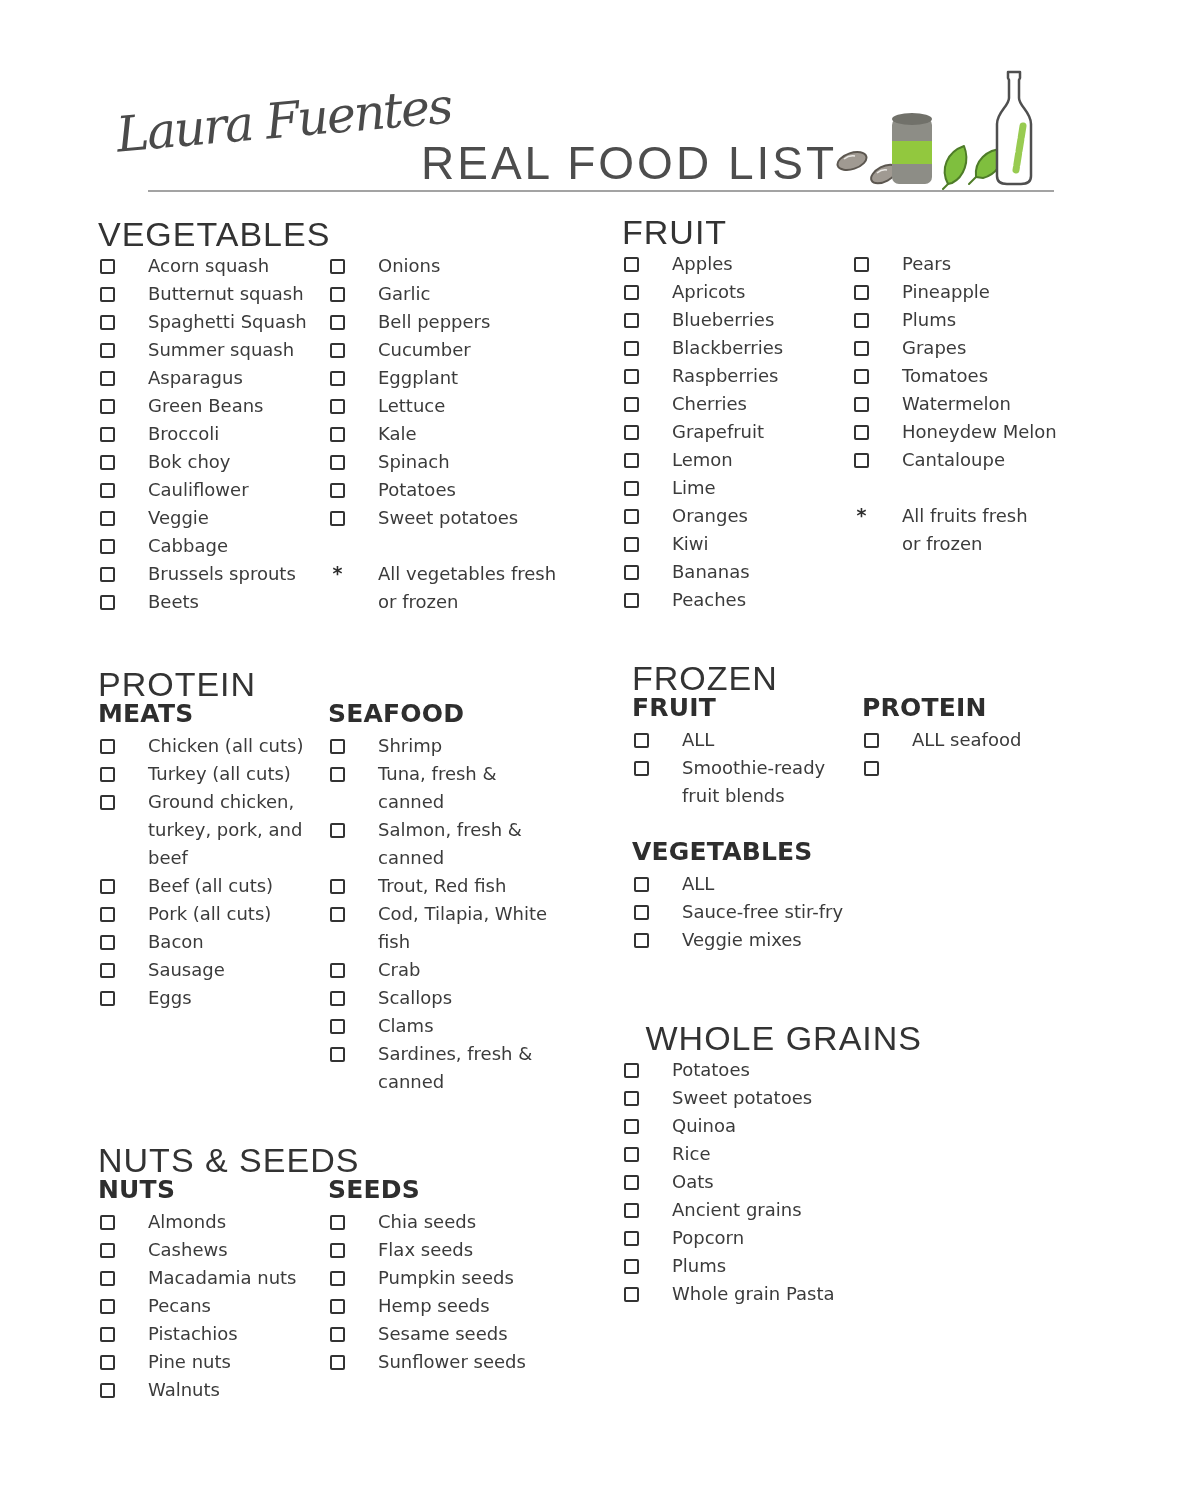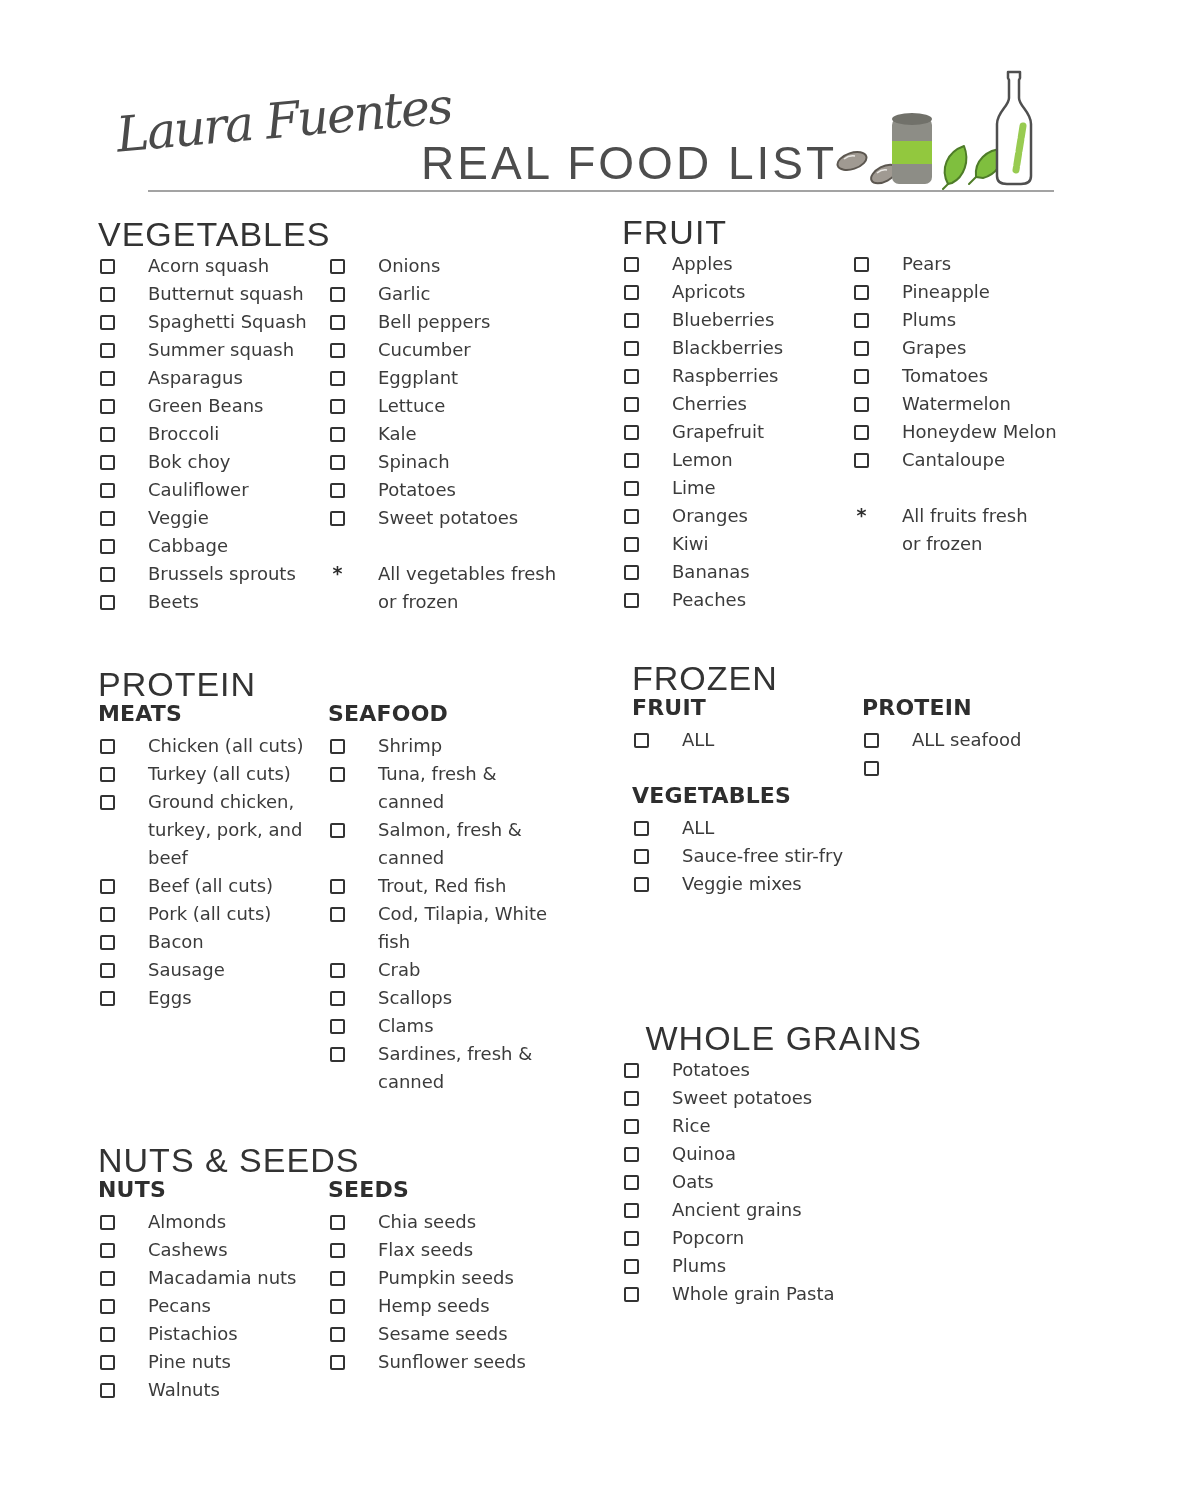--- a/index.html
+++ b/index.html
@@ -37,21 +37,21 @@
     margin:0;font-size:34px;font-weight:400;line-height:36px;
     letter-spacing:1px;color:var(--heading-text,#333);white-space:nowrap;
   }
   .columns{display:flex;margin-top:0;}
   .column{width:250px;flex:none;}
   .column:first-child{width:230px;}
   #sec-whole-grains .column{width:300px;}
 
   .group + .group{margin-top:30px;}
   .group-subtitle{
-    font-family:"DejaVu Sans",sans-serif;font-size:22px;font-weight:700;
+    font-family:"DejaVu Sans",sans-serif;font-size:25px;font-weight:700;
     color:#2e2e2e;line-height:24px;margin-bottom:6px;letter-spacing:0.2px;
   }
   .row{display:flex;align-items:flex-start;}
   .row.note{margin-top:28px;}
   .box{
     width:11px;height:11px;border:2px solid #333;border-radius:2px;
     margin:7px 0 0 2px;flex:none;background:#fff;cursor:pointer;
   }
   .mark{
     width:15px;margin-left:2px;flex:none;text-align:center;
@@ -407,20 +407,25 @@
   <section class="section" id="sec-frozen">
     <h2 class="section-title">FROZEN</h2>
     <div class="columns">
         <div class="column">
           <div class="group">
             <div class="group-subtitle">FRUIT</div>
             <div class="row">
               <div class="box"></div>
               <div class="label">ALL</div>
             </div>
+            <div class="row">
+              <div class="box"></div>
+              <div class="label">Smoothie-ready
+fruit blends</div>
+            </div>
           </div>
           <div class="group">
             <div class="group-subtitle">VEGETABLES</div>
             <div class="row">
               <div class="box"></div>
               <div class="label">ALL</div>
             </div>
             <div class="row">
               <div class="box"></div>
               <div class="label">Sauce-free stir-fry</div>
@@ -522,25 +527,25 @@
             <div class="row">
               <div class="box"></div>
               <div class="label">Potatoes</div>
             </div>
             <div class="row">
               <div class="box"></div>
               <div class="label">Sweet potatoes</div>
             </div>
             <div class="row">
               <div class="box"></div>
+              <div class="label">Quinoa</div>
+            </div>
+            <div class="row">
+              <div class="box"></div>
               <div class="label">Rice</div>
-            </div>
-            <div class="row">
-              <div class="box"></div>
-              <div class="label">Quinoa</div>
             </div>
             <div class="row">
               <div class="box"></div>
               <div class="label">Oats</div>
             </div>
             <div class="row">
               <div class="box"></div>
               <div class="label">Ancient grains</div>
             </div>
             <div class="row">

